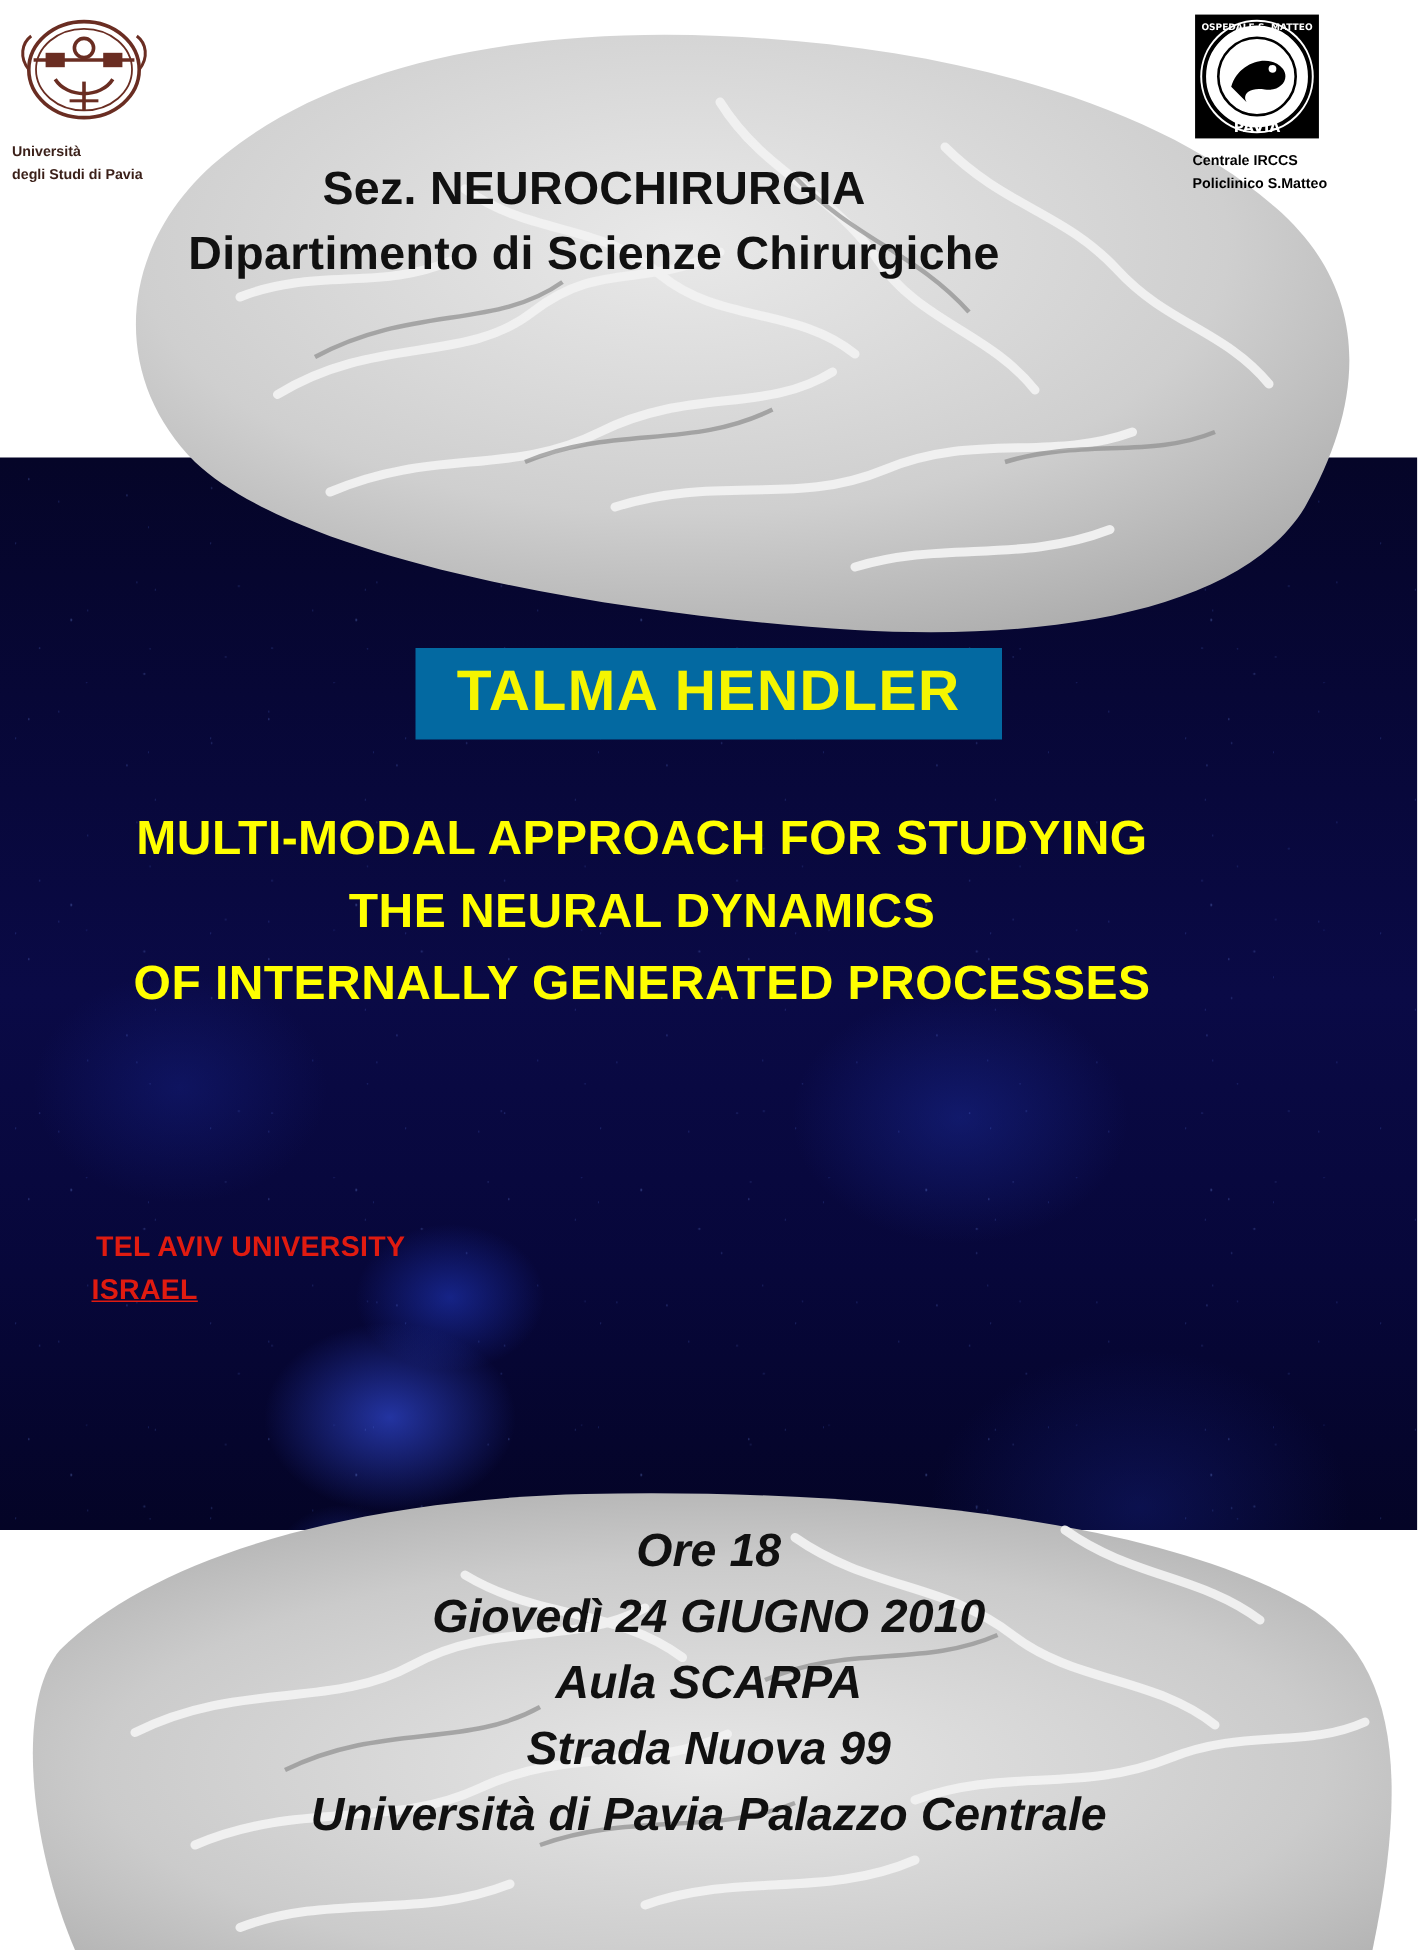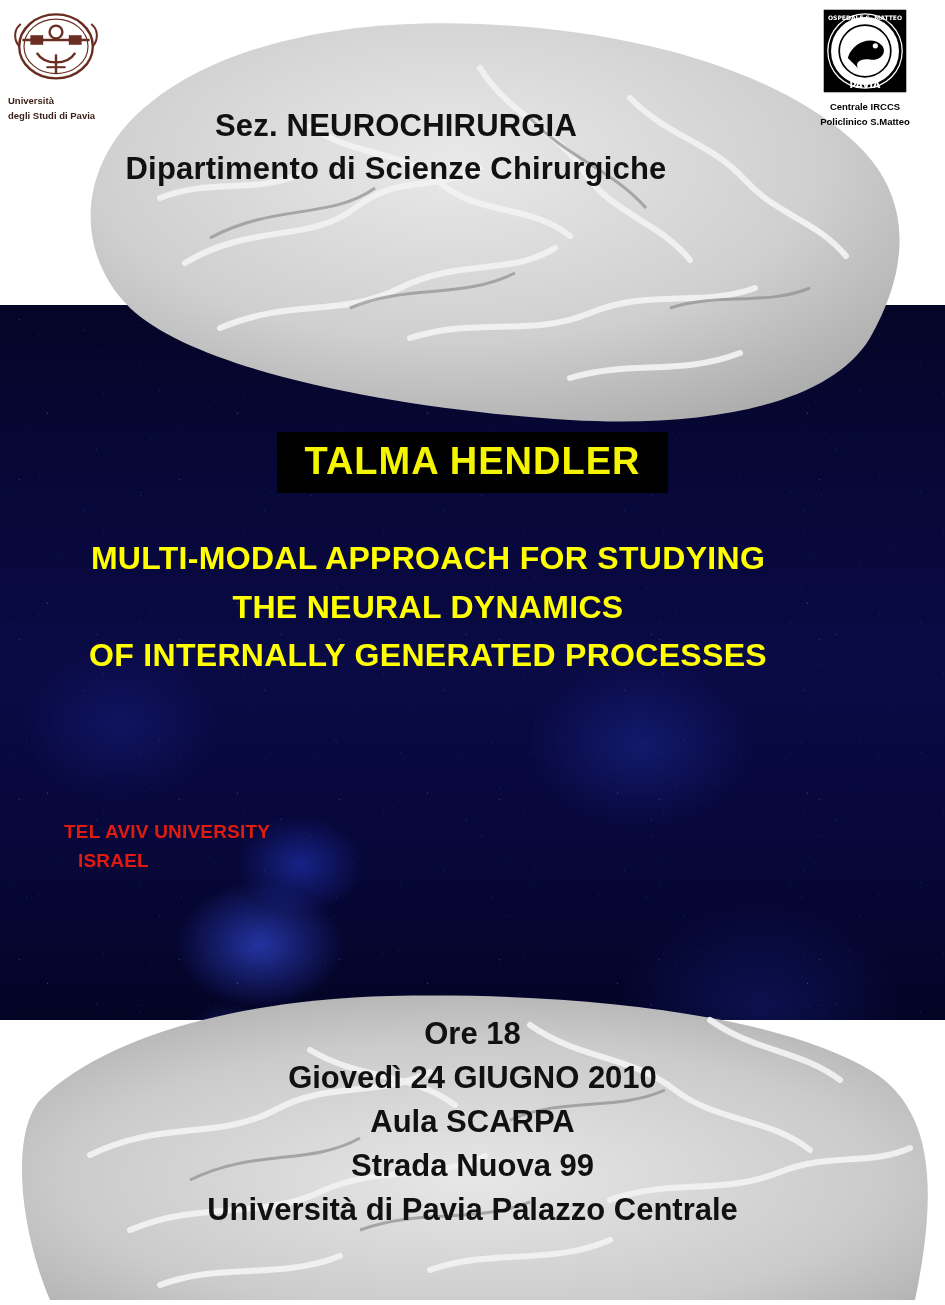--- a/index.html
+++ b/index.html
@@ -88,21 +88,21 @@
     top: 8px;
     width: 140px;
     text-align: left;
     z-index: 6;
   }
   .logo-right {
     position: absolute;
     right: 10px;
     top: 8px;
     width: 140px;
-    text-align: center;
+    text-align: left;
     z-index: 6;
   }
   .logo-caption {
     font-size: 9.5px;
     font-weight: bold;
     color: #3a1f18;
     line-height: 1.25;
     margin-top: 3px;
   }
   .logo-caption.dark {
@@ -139,21 +139,21 @@
   .speaker-wrap {
     position: absolute;
     left: 0;
     top: 432px;
     width: 945px;
     text-align: center;
     z-index: 5;
   }
   .speaker-name {
     display: inline-block;
-    background: #000000;
+    background: #0369a1;
     color: #f5f500;
     font-weight: bold;
     font-size: 38px;
     letter-spacing: 1px;
     padding: 8px 28px 10px 28px;
   }
 
   .talk-title {
     position: absolute;
     left: 0;
@@ -179,35 +179,36 @@
   }
   .aff-line {
     color: #e01b10;
     font-weight: bold;
     font-size: 19px;
     line-height: 1.52;
     letter-spacing: 0.2px;
   }
   .aff-1 { padding-left: 14px; }
   .aff-2 { padding-left: 64px; }
-  .aff-3 { padding-left: 78px; }
+  .aff-3 { padding-left: 61px; text-decoration: underline; }
 
   .details {
     position: absolute;
     left: 0;
     top: 1012px;
     width: 945px;
     text-align: center;
     z-index: 5;
   }
   .detail-line {
     color: #111111;
     font-weight: bold;
     font-size: 31px;
     line-height: 1.42;
+    font-style: italic;
   }
 </style>
 </head>
 <body>
 
 <div class="poster">
 
   <div class="band"></div>
 
   <svg class="brain brain-top" viewBox="0 0 930 420" aria-hidden="true">

